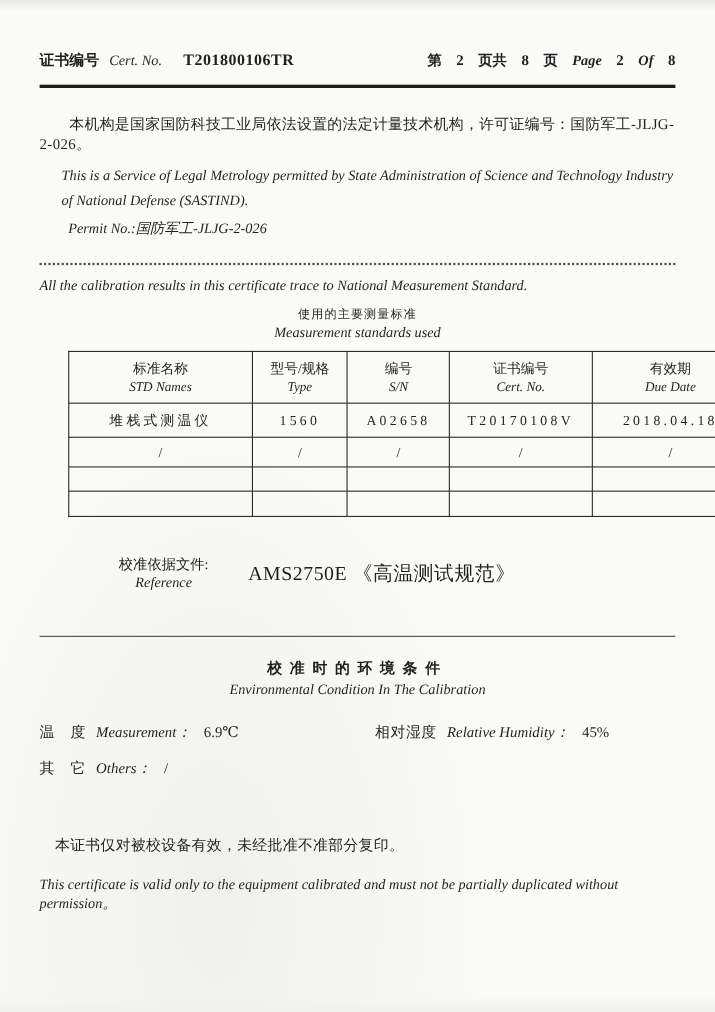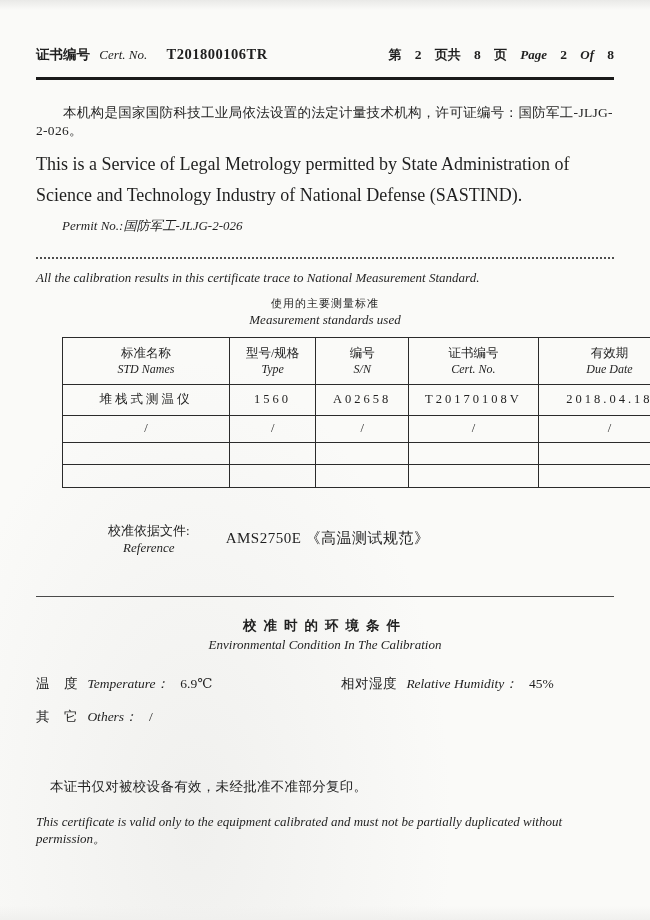--- a/index.html
+++ b/index.html
@@ -33,21 +33,21 @@
   .hdr-left .en-i { font-style: italic; margin-left: 6px; }
   .hdr-left .cert-no { font-weight: bold; font-size: 14.5px; margin-left: 16px; letter-spacing: 0.5px; }
   .hdr-right span { margin-left: 10px; }
   .hdr-right .num { font-weight: bold; font-size: 13.5px; }
   .hdr-right .zh { font-weight: 600; }
   .hdr-right .en { font-style: italic; font-weight: bold; }
   .rule-thick { margin-top: 13px; height: 2.5px; background: #1a1a1a; }
 
   
   .intro-zh { margin-top: 24px; font-size: 13.5px; text-indent: 2em; letter-spacing: 0.3px; }
-  .intro-en { margin-top: 9px; font-size: 18px; line-height: 1.75; }
+  .intro-en { margin-top: 9px; font-size: 13px; font-style: italic; line-height: 1.75; margin-left: 20px; }
   .permit   { margin-top: 5px; font-size: 13px; font-style: italic; text-indent: 2em; }
   .rule-dotted { margin-top: 22px; border-top: 2px dotted #4d4d4d; }
 
   
   .trace-zh { margin-top: 22px; font-size: 13.5px; letter-spacing: 0.3px; }
   .trace-en { margin-top: 11px; font-size: 13px; font-style: italic; }
   .std-title-zh { margin-top: 10px; text-align: center; font-size: 11px; letter-spacing: 1px; }
   .std-title-en { margin-top: 1px; text-align: center; font-size: 13px; font-style: italic; }
 
   
@@ -69,21 +69,21 @@
   table.std thead .en { display: block; font-style: italic; font-size: 12px; }
   table.std tbody tr.r1 td { height: 31px; font-size: 12.5px; letter-spacing: 3px; }
   table.std tbody tr.r2 td { height: 27px; font-size: 12.5px; }
   table.std tbody tr.r3 td { height: 22px; }
   table.std tbody tr.r4 td { height: 23px; }
 
   
   .ref-row { margin-top: 34px; margin-left: 72px; display: flex; align-items: center; }
   .ref-label { text-align: center; font-size: 13px; }
   .ref-label .en { display: block; font-style: italic; }
-  .ref-value { margin-left: 36px; font-size: 15px; letter-spacing: 0.5px; }
+  .ref-value { margin-left: 36px; font-size: 18px; letter-spacing: 0.5px; }
 
   .rule-thin { margin-top: 40px; border-top: 1.6px solid #4a4a4a; }
 
   
   .env-title-zh { margin-top: 20px; text-align: center; font-size: 13.5px; font-weight: 600; letter-spacing: 7px; }
   .env-title-en { margin-top: 2px; text-align: center; font-size: 13px; font-style: italic; }
   .env-row { margin-top: 22px; font-size: 13.5px; display: flex; }
   .env-left { width: 305px; }
   .env-row .zh { letter-spacing: 0.5px; }
   .env-row .en { font-style: italic; margin-left: 6px; }
@@ -205,21 +205,21 @@
   </div>
 
   <div class="rule-thin"></div>
 
   <p class="env-title-zh">校准时的环境条件</p>
   <p class="env-title-en">Environmental Condition In The Calibration</p>
 
   <div class="env-row">
     <div class="env-left">
       <span class="zh">温　度</span>
-      <span class="en">Temperature：</span>
+      <span class="en">Measurement：</span>
       <span class="val">6.9℃</span>
     </div>
     <div>
       <span class="zh">相对湿度</span>
       <span class="en">Relative Humidity：</span>
       <span class="val">45%</span>
     </div>
   </div>
 
   <div class="others-row env-row">

